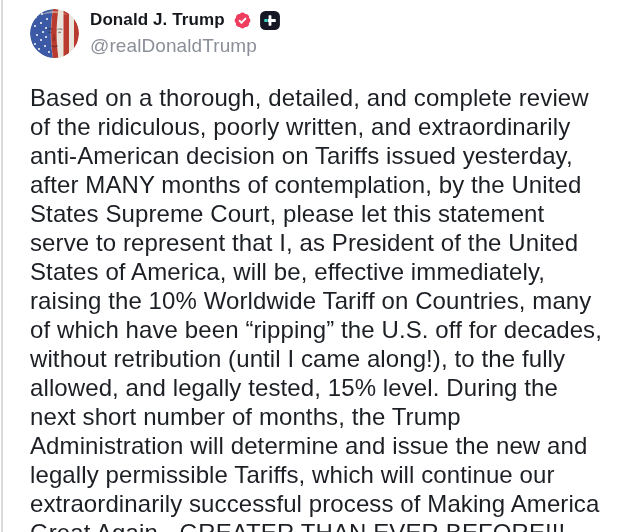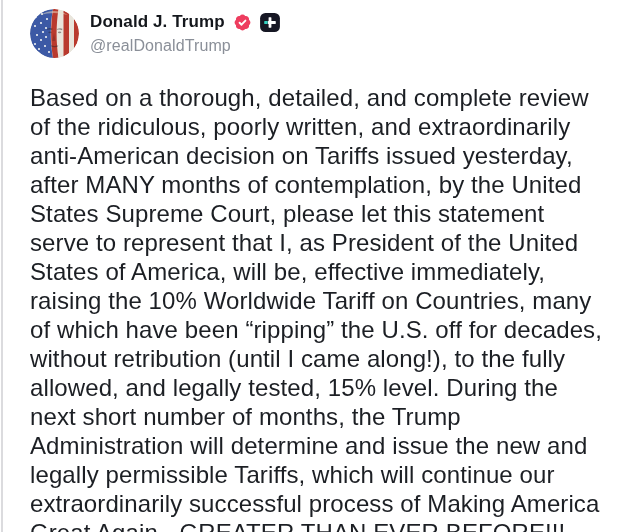--- a/index.html
+++ b/index.html
@@ -59,21 +59,21 @@
     color: #14171c;
     letter-spacing: 0.1px;
     cursor: pointer;
   }
   .badge {
     display: inline-flex;
     align-items: center;
   }
   .handle {
     margin-top: 5px;
-    font-size: 16px;
+    font-size: 19px;
     color: #8a8f98;
     letter-spacing: 0.1px;
     cursor: pointer;
   }
   .post-text {
     margin-top: 25px;
     width: 578px;
     font-size: 24px;
     line-height: 29px;
     color: #1c1f24;

